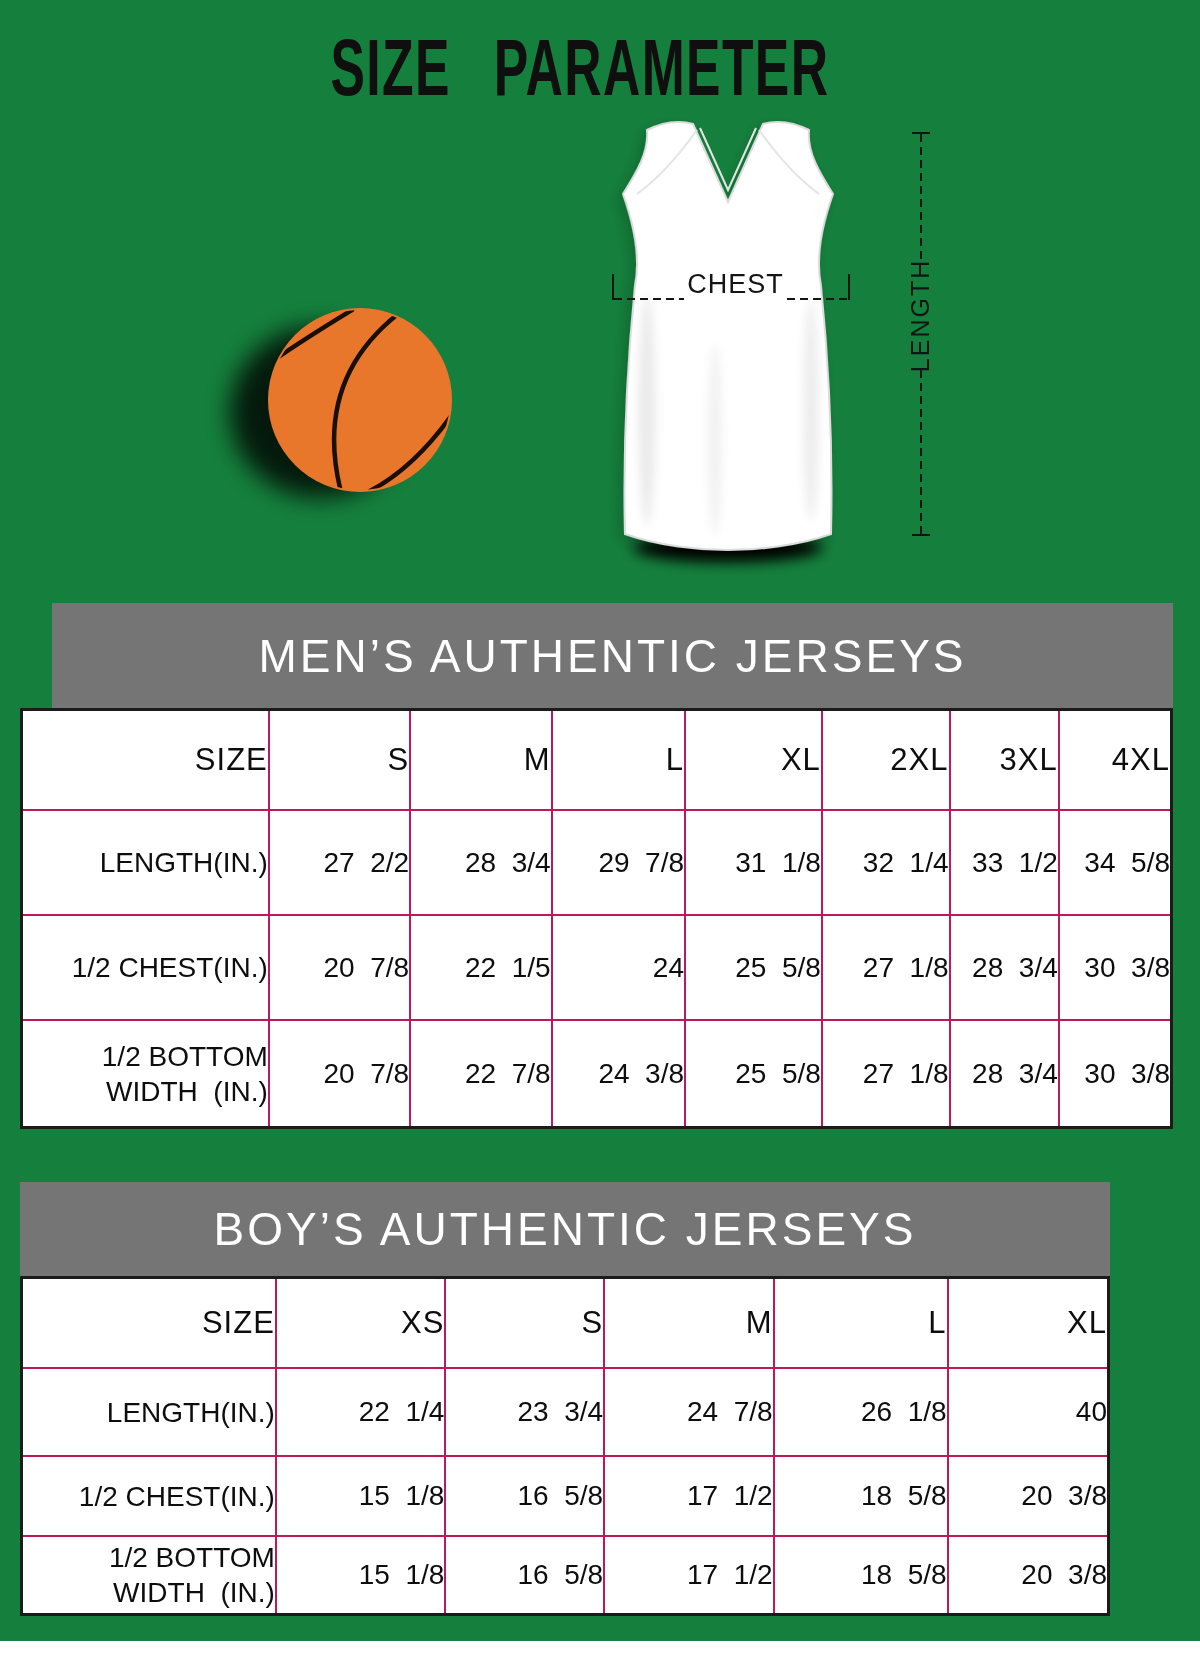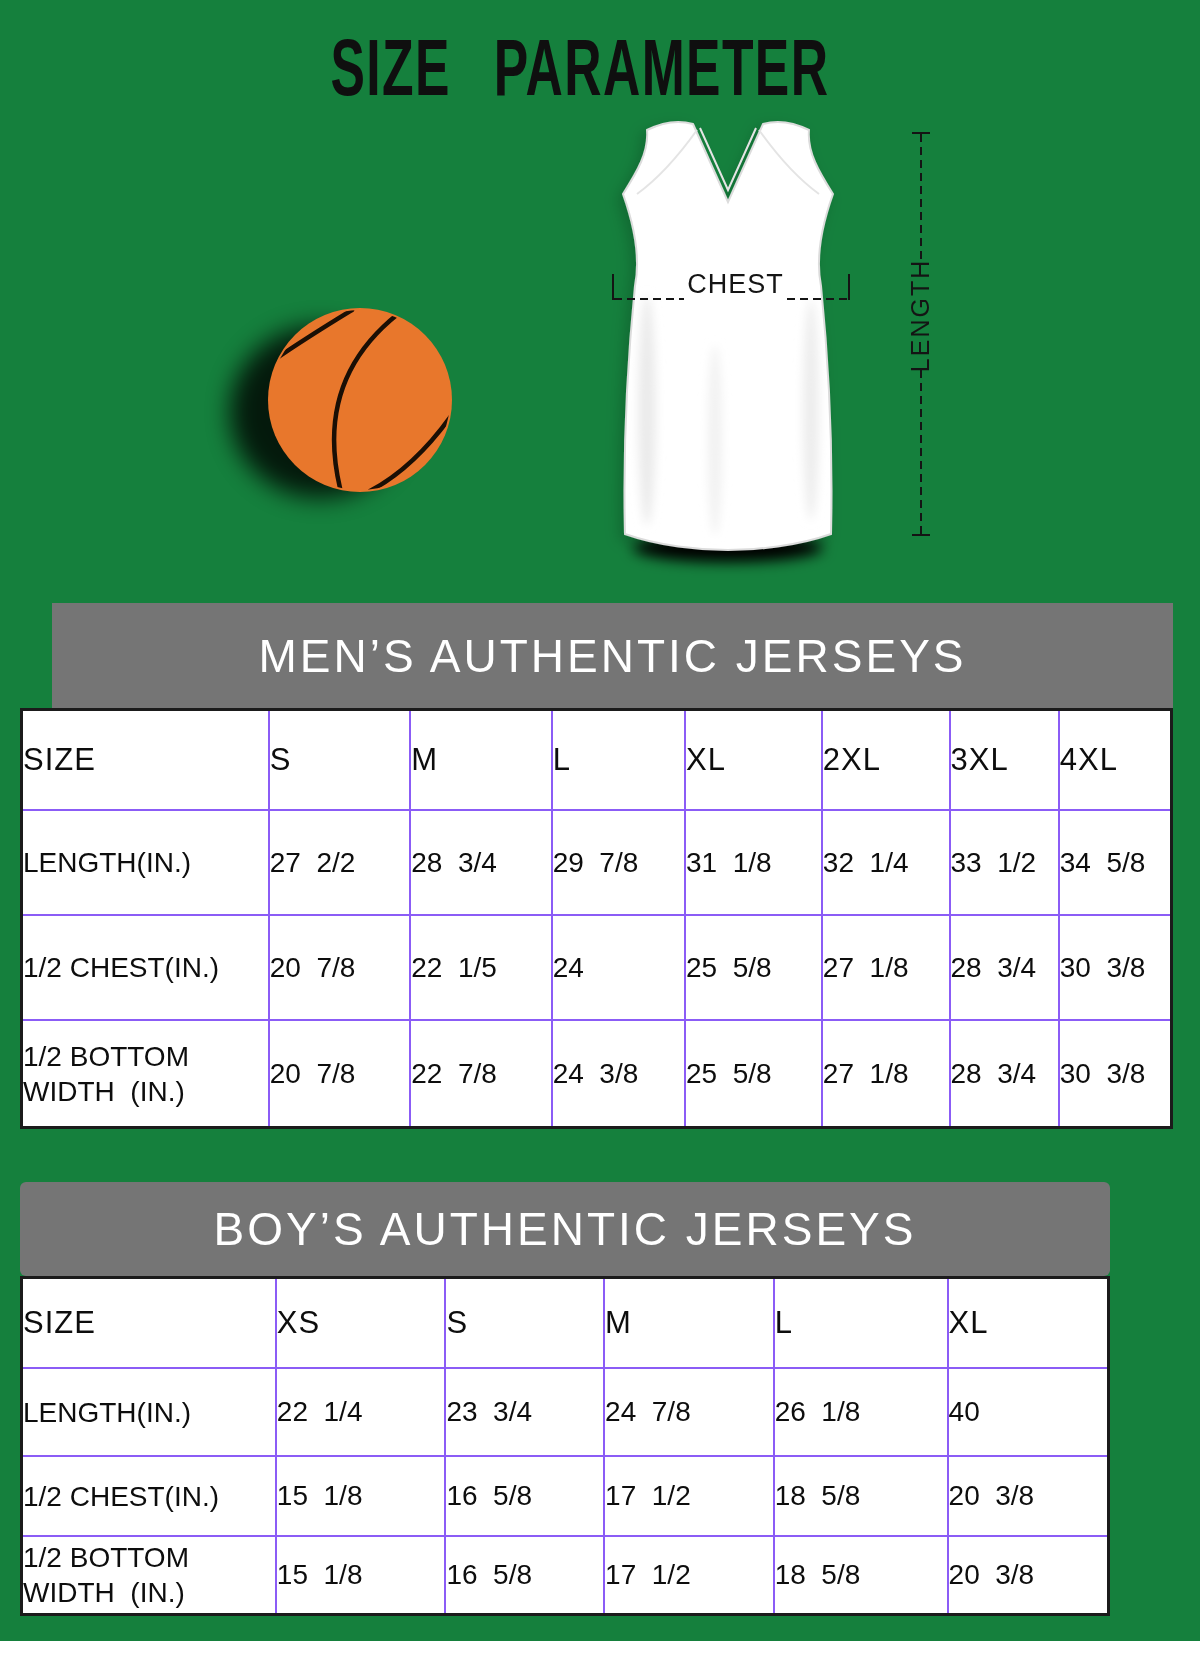--- a/index.html
+++ b/index.html
@@ -35,21 +35,21 @@
   .size-table{position:absolute;left:20px;}
   .men{top:603px;width:1153px;}
   .boys{top:1182px;width:1090px;}
   .banner{display:flex;align-items:center;justify-content:center;background:#757575;
           color:#ffffff;font-size:46px;letter-spacing:3px;white-space:nowrap;}
   .men .banner{height:105px;margin-left:32px;}
   .boys .banner{height:94px;}
 
   table{width:100%;border-collapse:collapse;table-layout:fixed;background:#fff;
         border:3px solid #1b1b1b;}
-  td{border:2px solid #8b5cf6;text-align:left;vertical-align:middle;color:#0d0d0d;
+  td{border:2px solid #be185d;text-align:right;vertical-align:middle;color:#0d0d0d;
      white-space:pre-wrap;padding:0;}
   .head{font-size:31px;letter-spacing:1px;}
   .val{font-size:28px;}
   .rlabel{font-size:28px;line-height:1.25;}
   .men .tr-head td{height:98px;}
   .men .tr-1 td{height:103px;}
   .men .tr-2 td{height:103px;}
   .men .tr-3 td{height:105px;}
   .boys .tr-head td{height:88px;}
   .boys .tr-1 td{height:86px;}
@@ -193,21 +193,21 @@
         <td class="val">25  5/8</td>
         <td class="val">27  1/8</td>
         <td class="val">28  3/4</td>
         <td class="val">30  3/8</td>
       </tr>
       </tbody>
     </table>
   </section>
 
   <section class="size-table boys">
-    <div class="banner" style="background: rgb(117, 117, 117); border-radius: 6px;">
+    <div class="banner" style="background: rgb(117, 117, 117);">
       <span>BOY’S AUTHENTIC JERSEYS</span>
     </div>
     <table>
       <colgroup>
         <col style="width:23.4%">
           <col style="width:15.6%">
           <col style="width:14.6%">
         <col style="width:15.6%">
           <col style="width:16.0%">
           <col style="width:14.8%">

